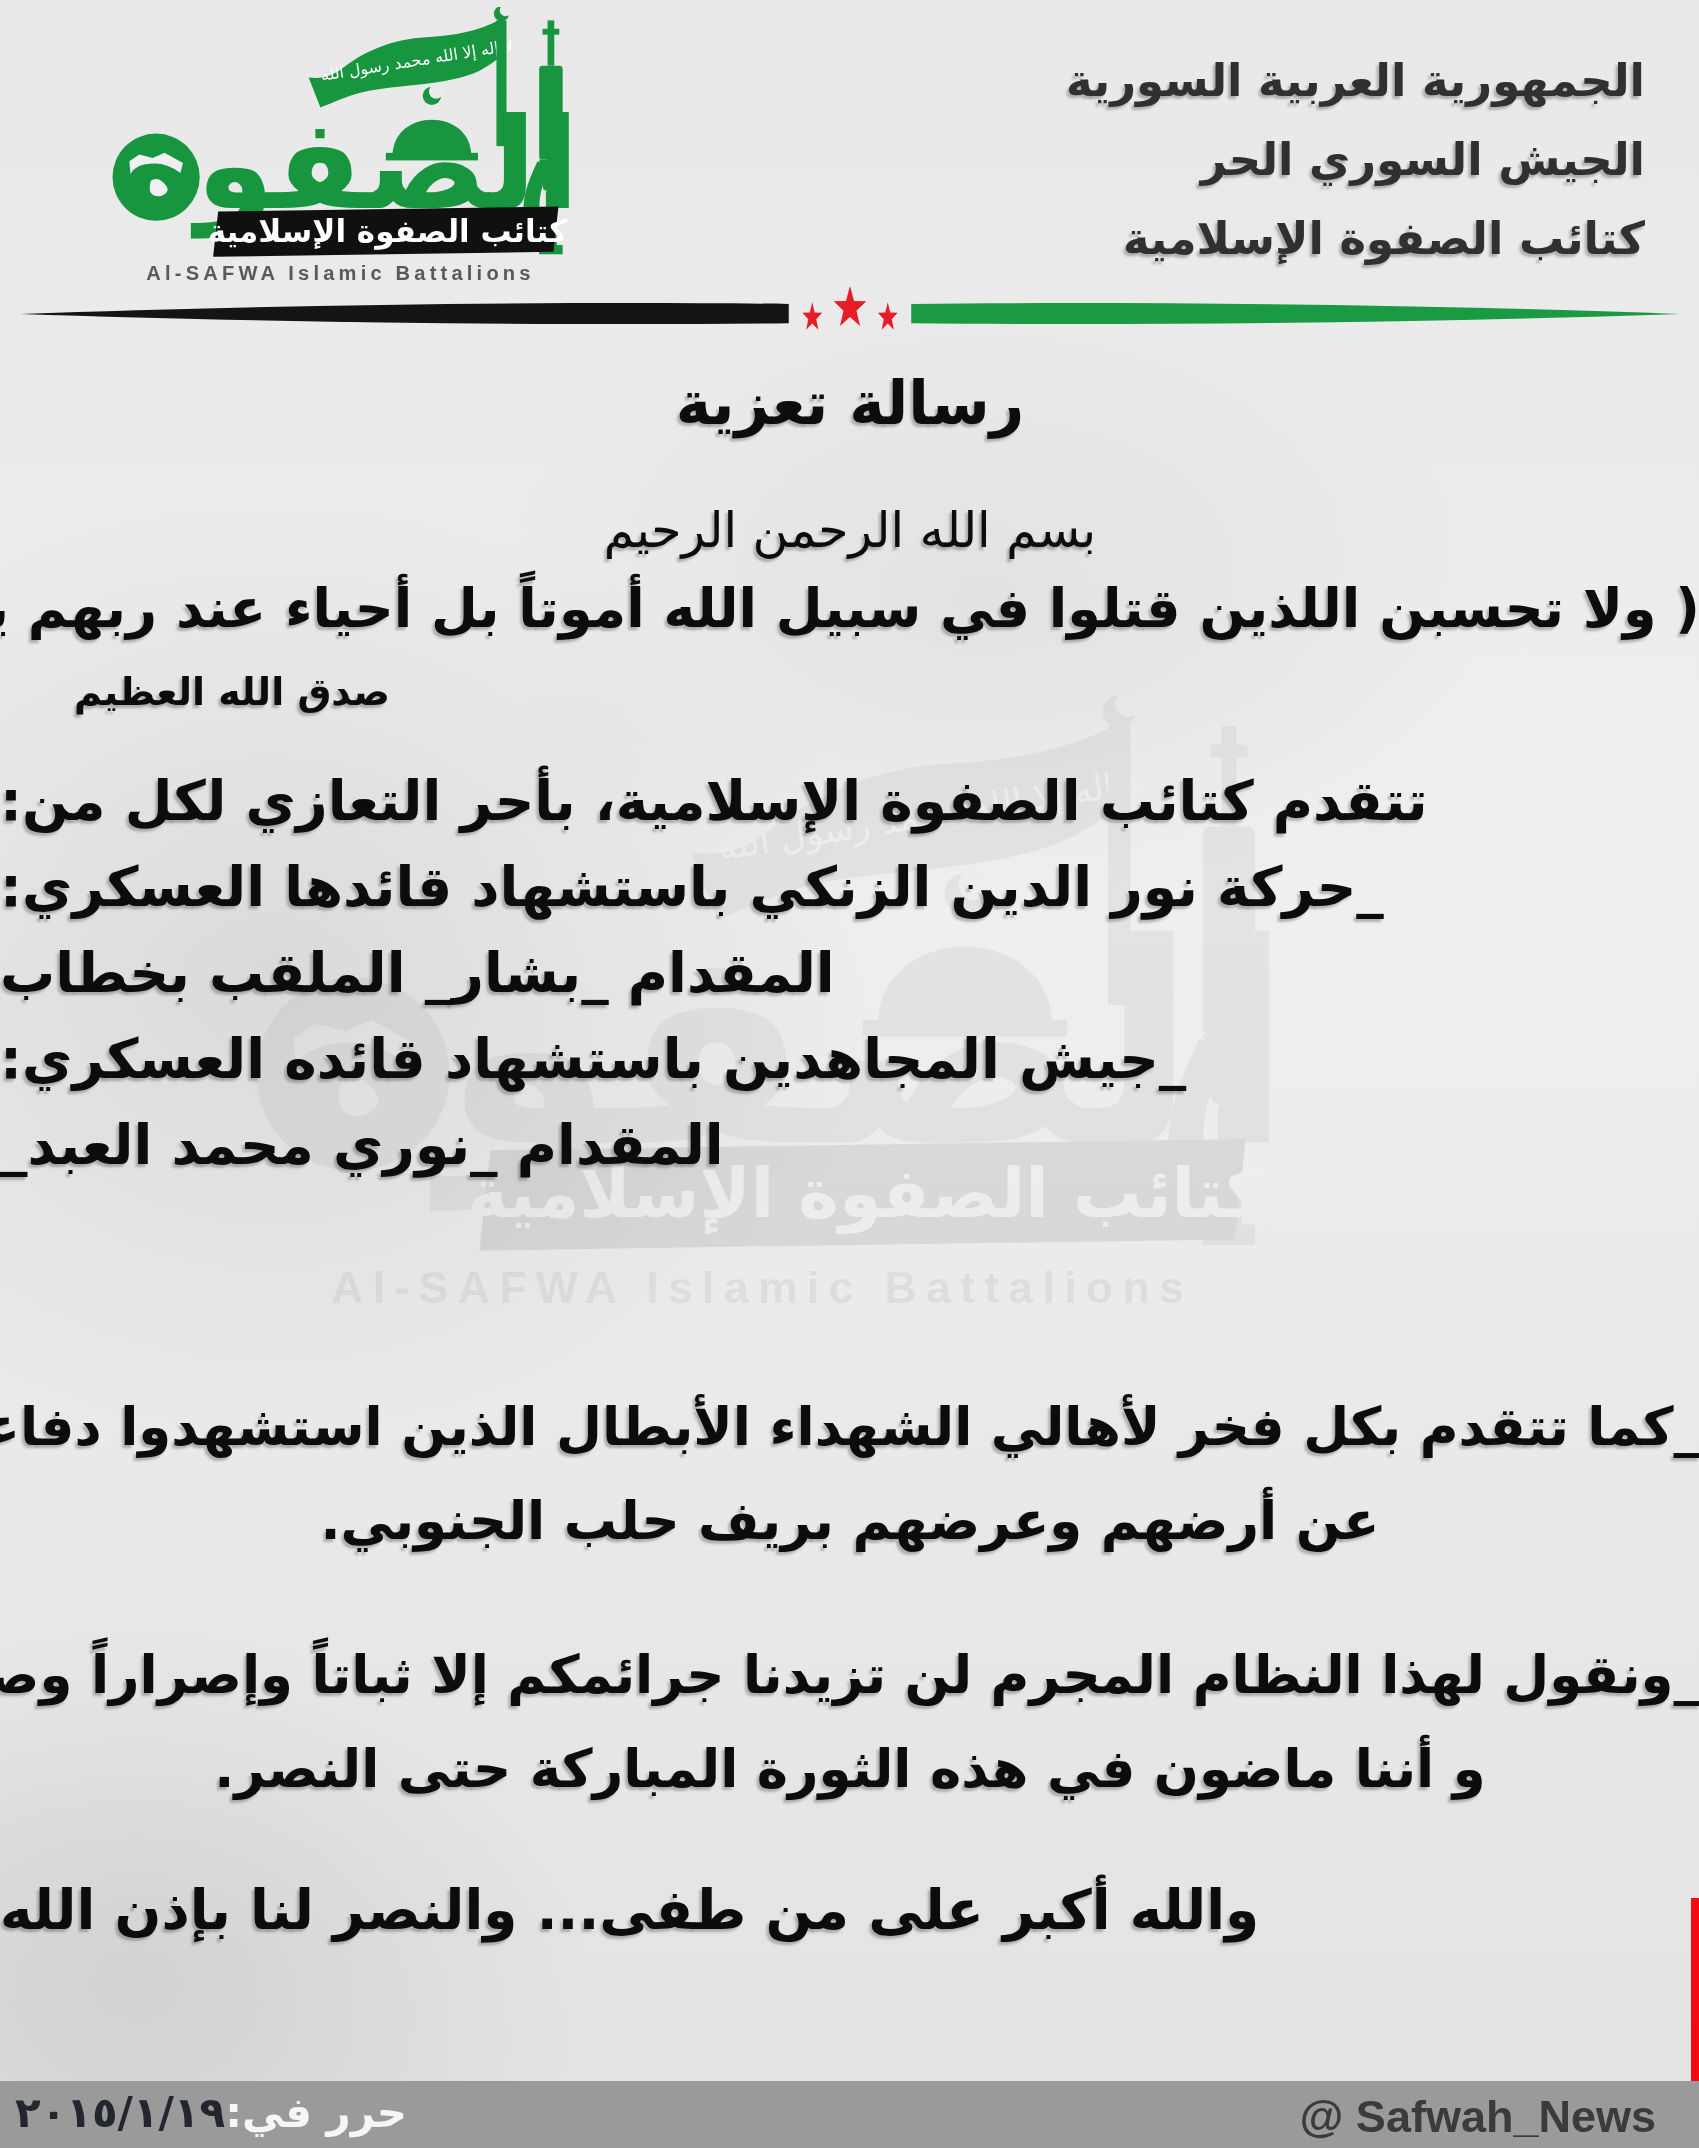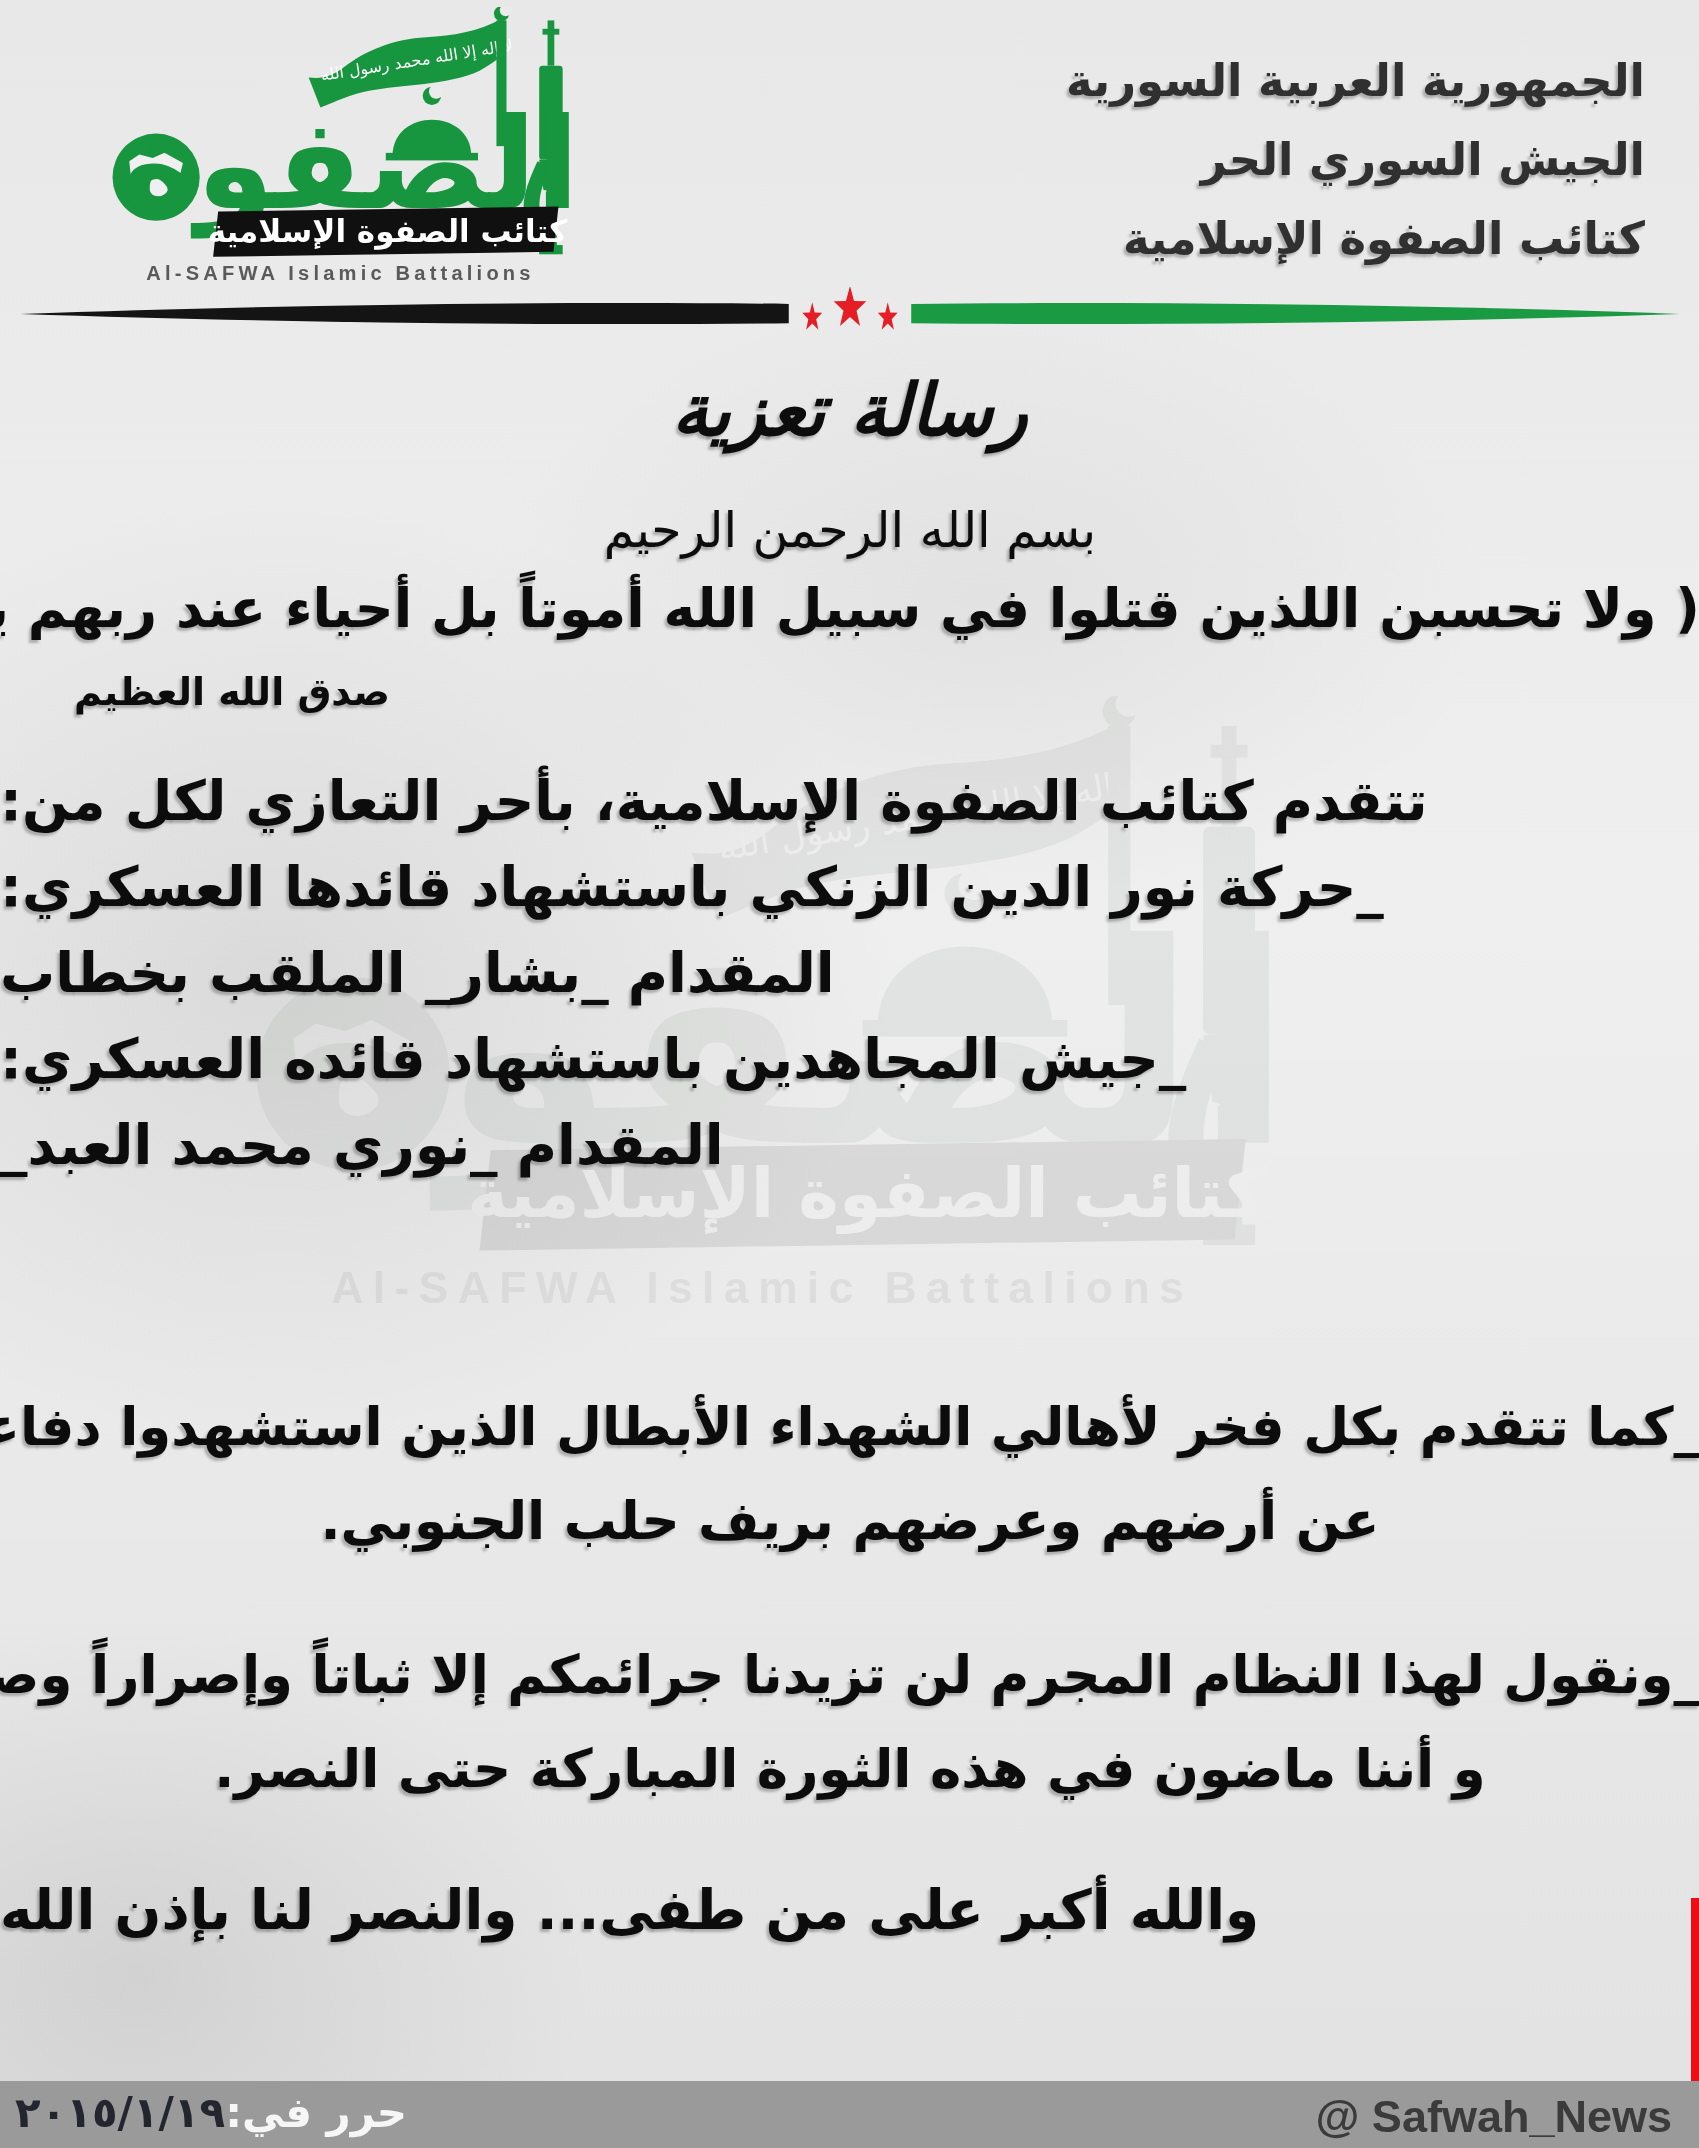--- a/index.html
+++ b/index.html
@@ -27,21 +27,21 @@
     position:absolute; left:193px; top:696px; width:1116px; height:633px;
     opacity:0.085; filter:grayscale(0.85);
     pointer-events:none;
   }
   
   .divider{ position:absolute; top:287px; left:17px; width:1666px; height:54px; }
   
   .doc-title{
     position:absolute; top:368px; left:0; width:100%;
     text-align:center; direction:rtl;
-    font-size:72px; font-weight:bold; color:#0d0d0d;font-style:italic;
+    font-size:60px; font-weight:bold; color:#0d0d0d;
   }
   .basmala{
     position:absolute; top:502px; left:0; width:100%;
     text-align:center; direction:rtl;
     font-size:49px; font-weight:normal;
   }
   .verse{
     position:absolute; top:577px; left:0; width:100%;
     text-align:center; direction:rtl; white-space:nowrap;
     font-size:54px; font-weight:bold;
@@ -72,21 +72,21 @@
     position:absolute; left:0; top:2081px; width:1700px; height:68px;
     background:#9a9a9a;
   }
   .footer-date{
     position:absolute; left:15px; top:6.7px;
     direction:rtl; font-size:42px; font-weight:bold; white-space:nowrap;text-align:center;
   }
   .footer-date .lbl{ color:#f6f6f6; }
   .footer-date .val{ color:#23262f; }
   .footer-handle{
-    position:absolute; right:28px; top:10px;
+    position:absolute; right:44px; top:10px;
     font-family:"Liberation Sans", sans-serif;
     font-size:45px; font-weight:bold; color:#3b3b3b; direction:ltr;
   }
   .red-stripe{
     position:absolute; right:0; top:1898px; width:9.2px; height:251px;
     background:#f00c12;
   }
 </style>
 </head>
 <body>

